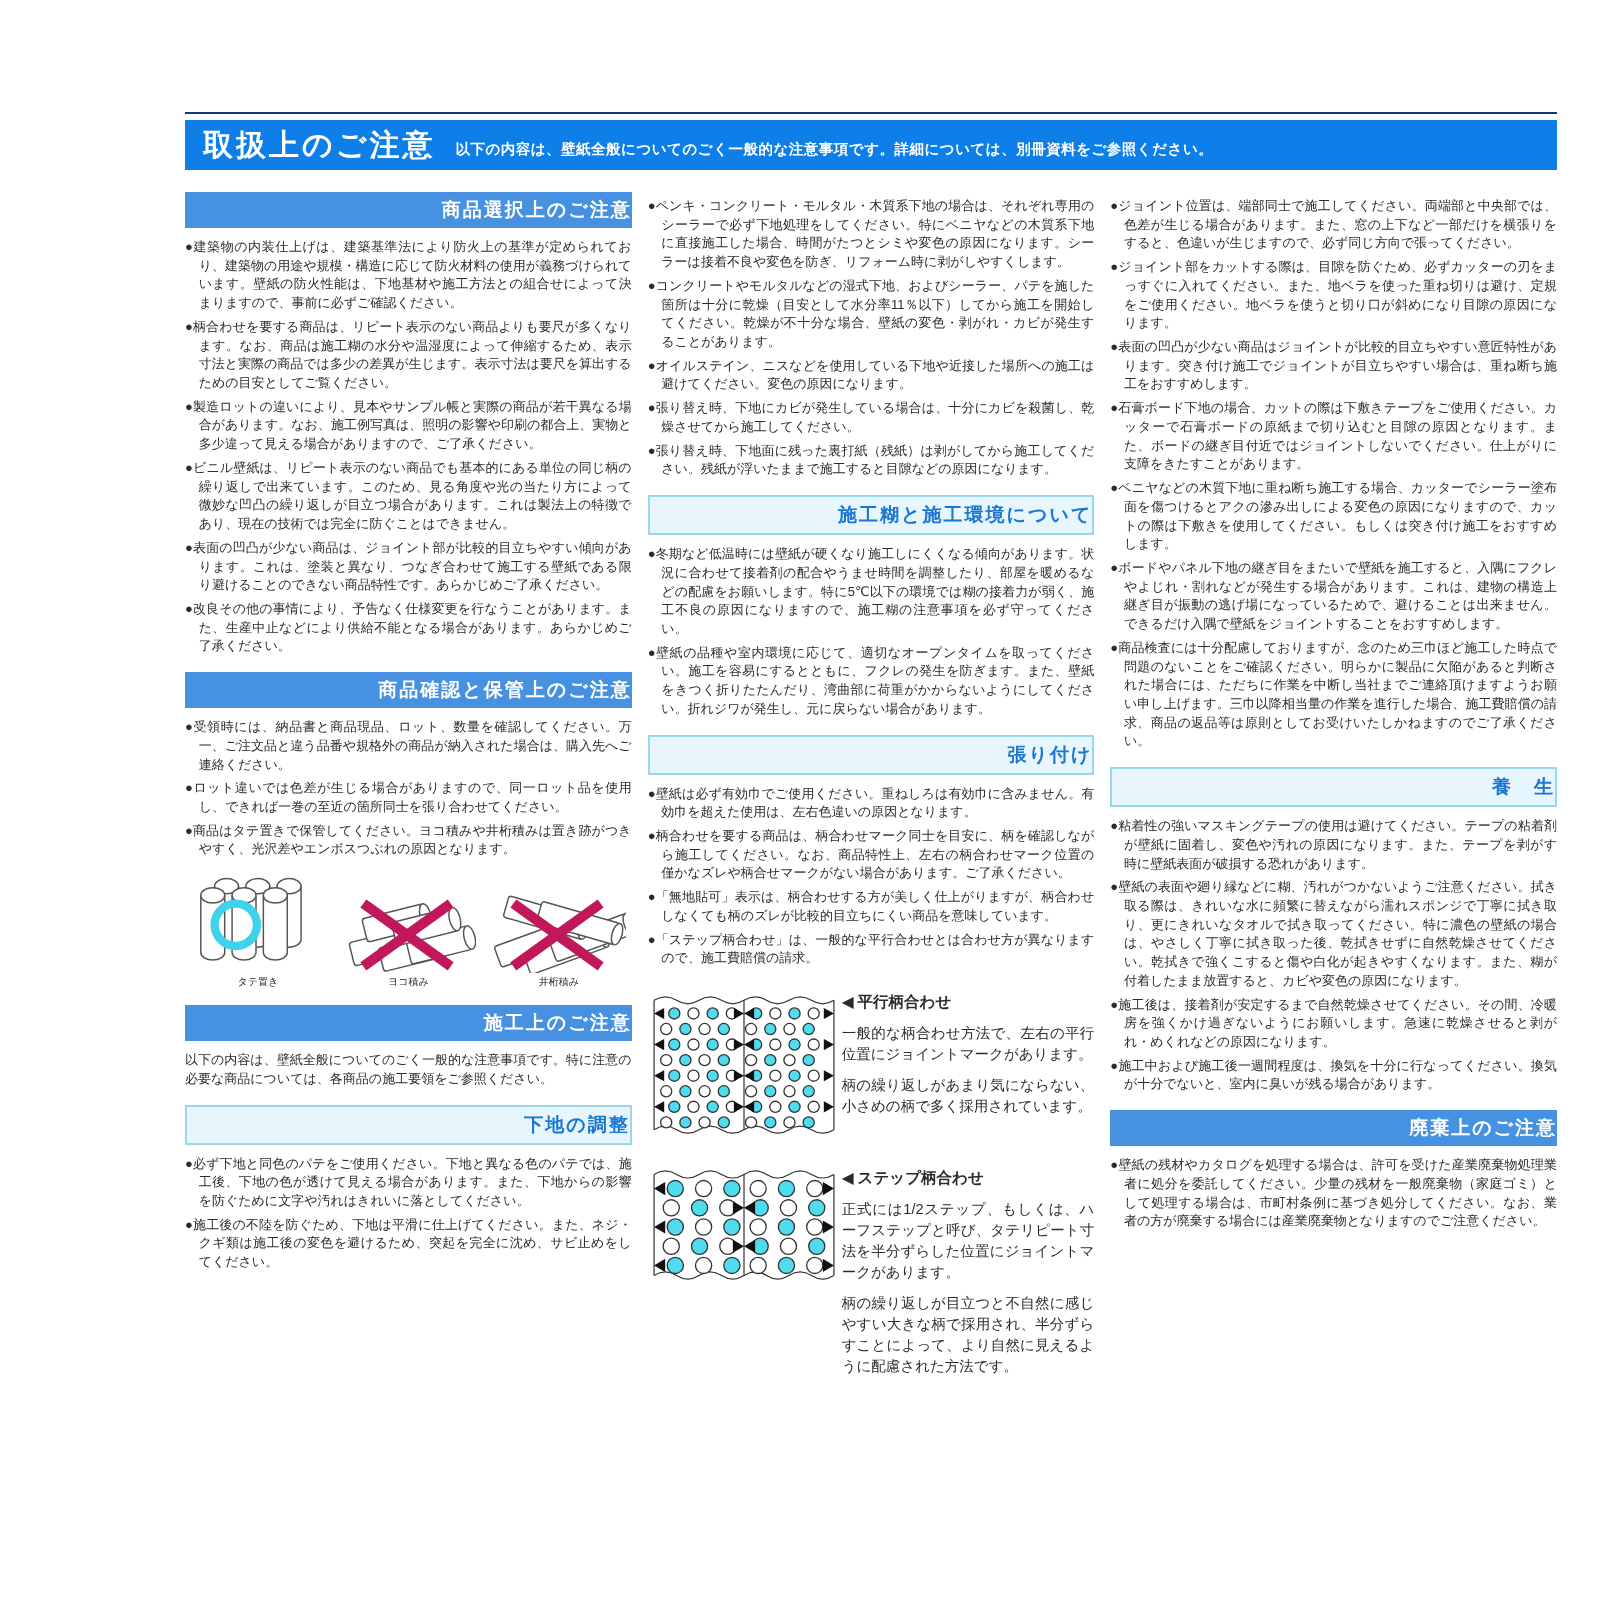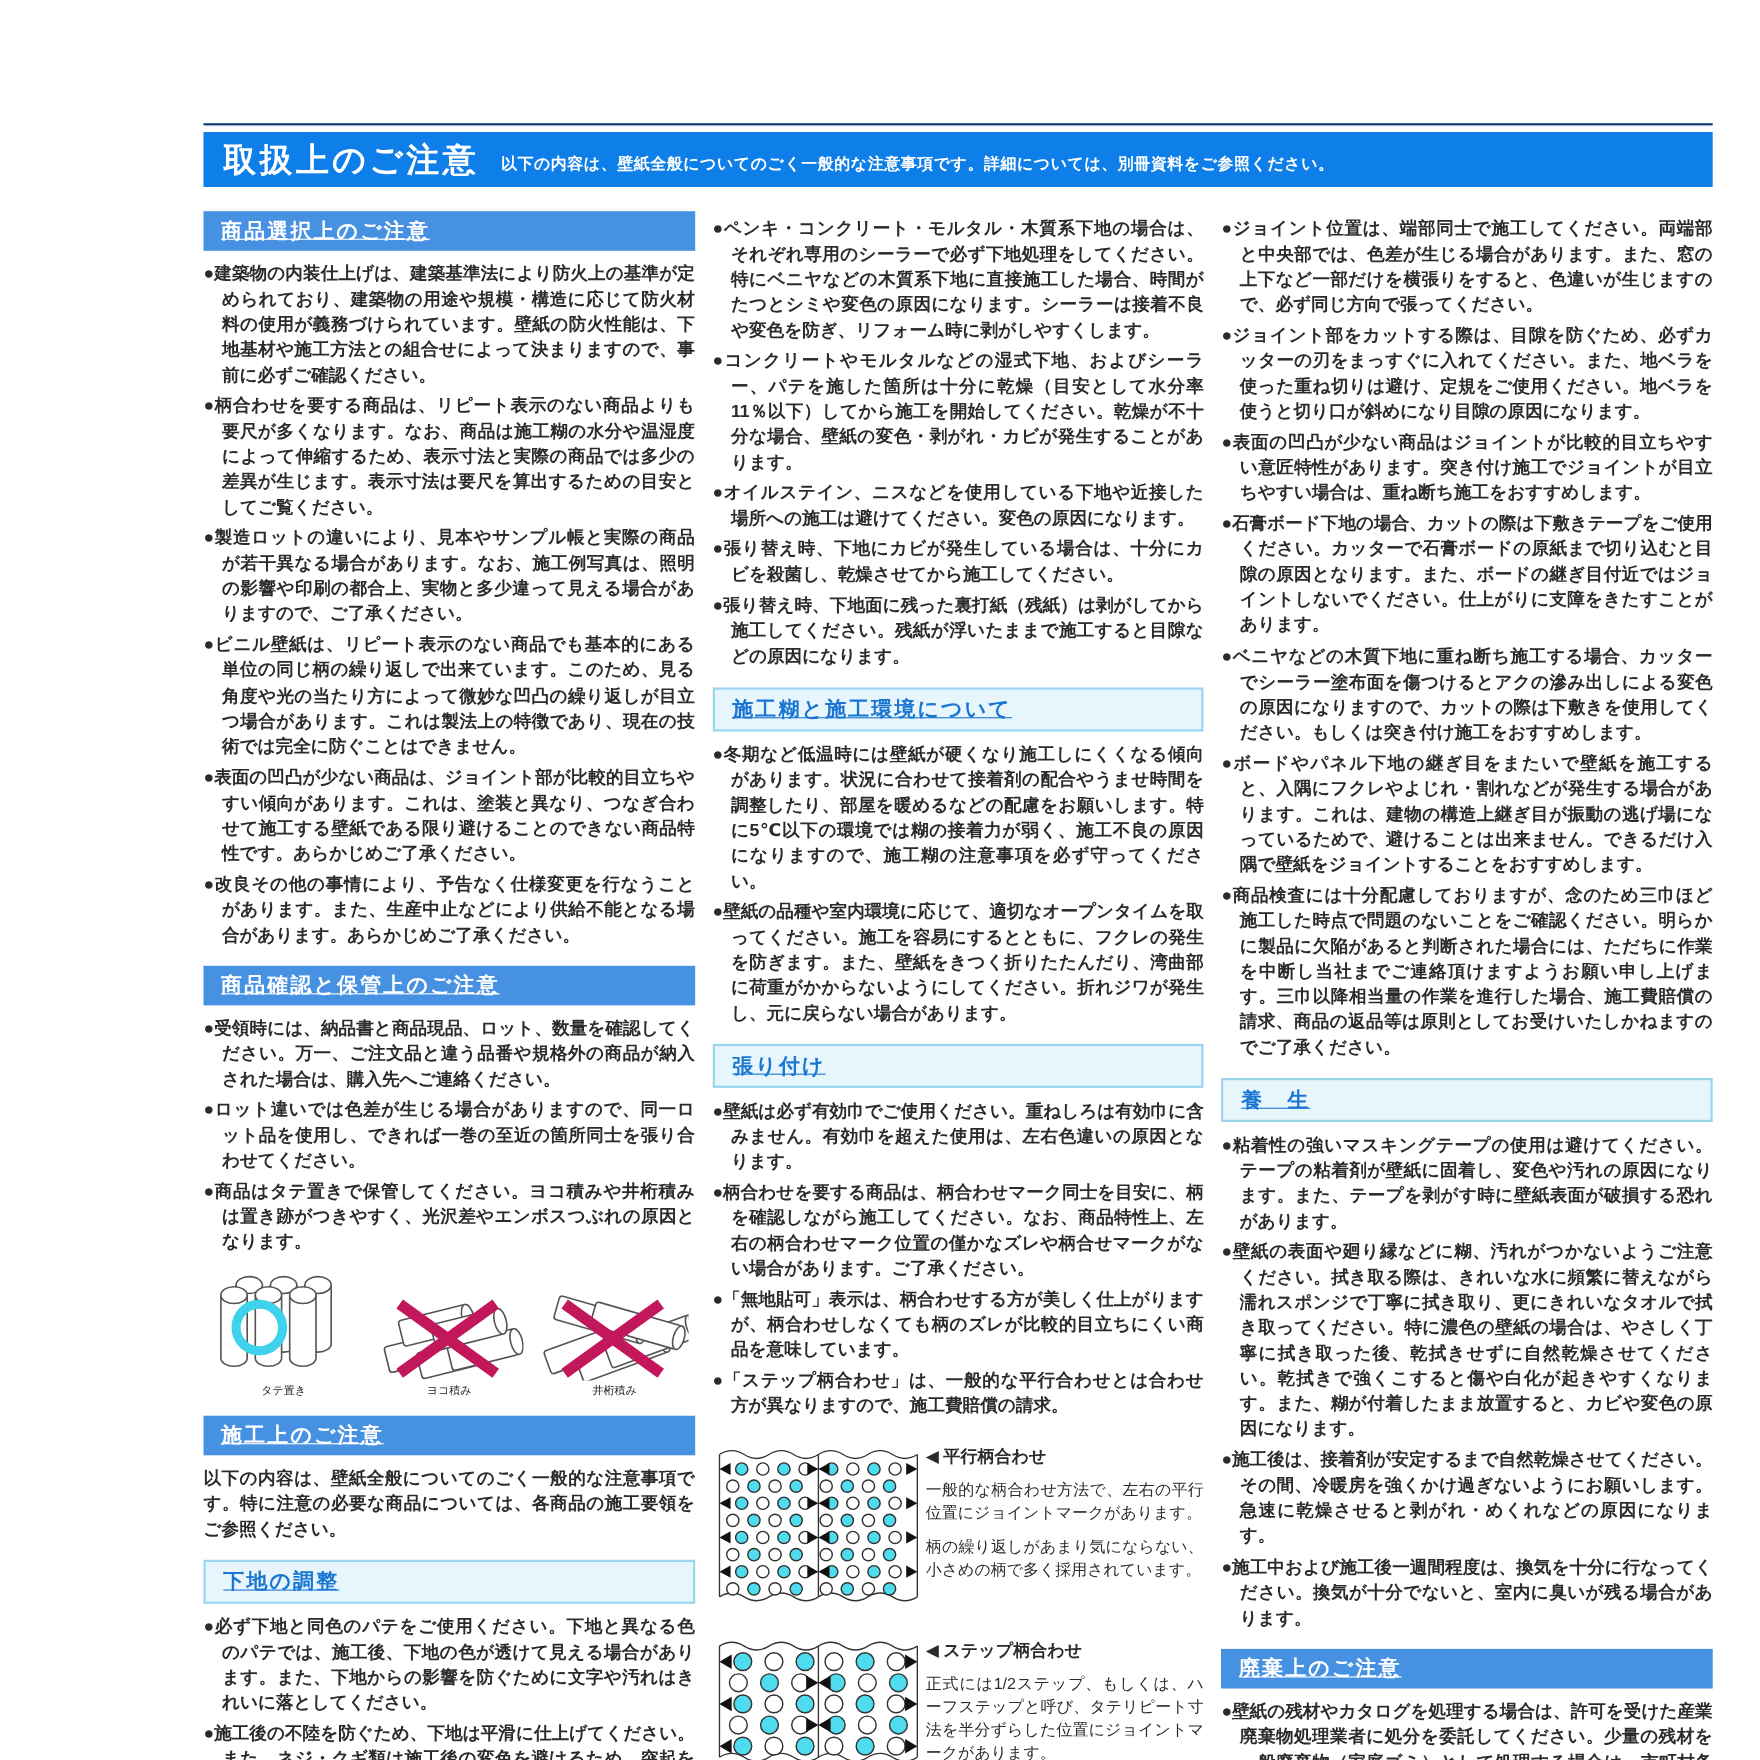--- a/index.html
+++ b/index.html
@@ -10,25 +10,25 @@
   html,body{background:#fff;}
   body{font-family:"Liberation Sans","DejaVu Sans",sans-serif;color:#2b2b2b;}
   .page{position:relative;width:1600px;height:1600px;background:#fff;overflow:hidden;}
   .content{position:absolute;left:185px;top:112px;width:1372px;}
   .top-rule{border-top:2px solid var(--rule);margin-bottom:6px;}
   .banner{background:var(--banner-bg);color:#fff;display:flex;align-items:center;padding:7px 18px;height:50px;}
   .banner-title{font-size:30px;font-weight:bold;letter-spacing:3px;white-space:nowrap;}
   .banner-sub{font-size:14.5px;font-weight:bold;margin-left:20px;margin-top:8px;letter-spacing:.5px;}
   .cols{display:flex;gap:16px;margin-top:22px;align-items:flex-start;}
   .col{flex:1 1 0;min-width:0;}
-  .hdr{font-size:19px;font-weight:bold;text-align:left;padding:5px 16px;margin:16px 0 10px;letter-spacing:2px;text-decoration:underline;}
+  .hdr{font-size:19px;font-weight:bold;text-align:right;padding:5px 0;margin:16px 0 10px;letter-spacing:2px;}
   .hdr:first-child{margin-top:0;}
   .hdr-solid{background:var(--hdr-bg);color:#fff;}
   .hdr-light{background:var(--lh-bg);color:var(--lh-tx);border:2px solid var(--lh-bd);}
-  .bullet,.para{font-size:16px;line-height:1.44;text-align:justify;margin:5px 0;font-weight:bold;}
+  .bullet,.para{font-size:13px;line-height:1.44;text-align:justify;margin:5px 0;}
   .bullet{padding-left:1.05em;text-indent:-1.05em;}
   .bullet::before{content:"●";}
   .rolls-row{display:flex;justify-content:space-between;align-items:flex-end;margin:14px 2px 4px;}
   .roll-fig{width:32%;text-align:center;}
   .roll-label{font-size:10px;margin-top:2px;color:#222;}
   .pattern-row{display:flex;margin:18px 0 6px;align-items:flex-start;}
   .pat-svg{flex:0 0 194px;}
   .pat-txt{flex:1 1 auto;padding-top:6px;}
   .pat-caption{font-size:15.5px;font-weight:bold;margin-bottom:10px;}
   .pat-caption .arrow{margin-right:4px;}

